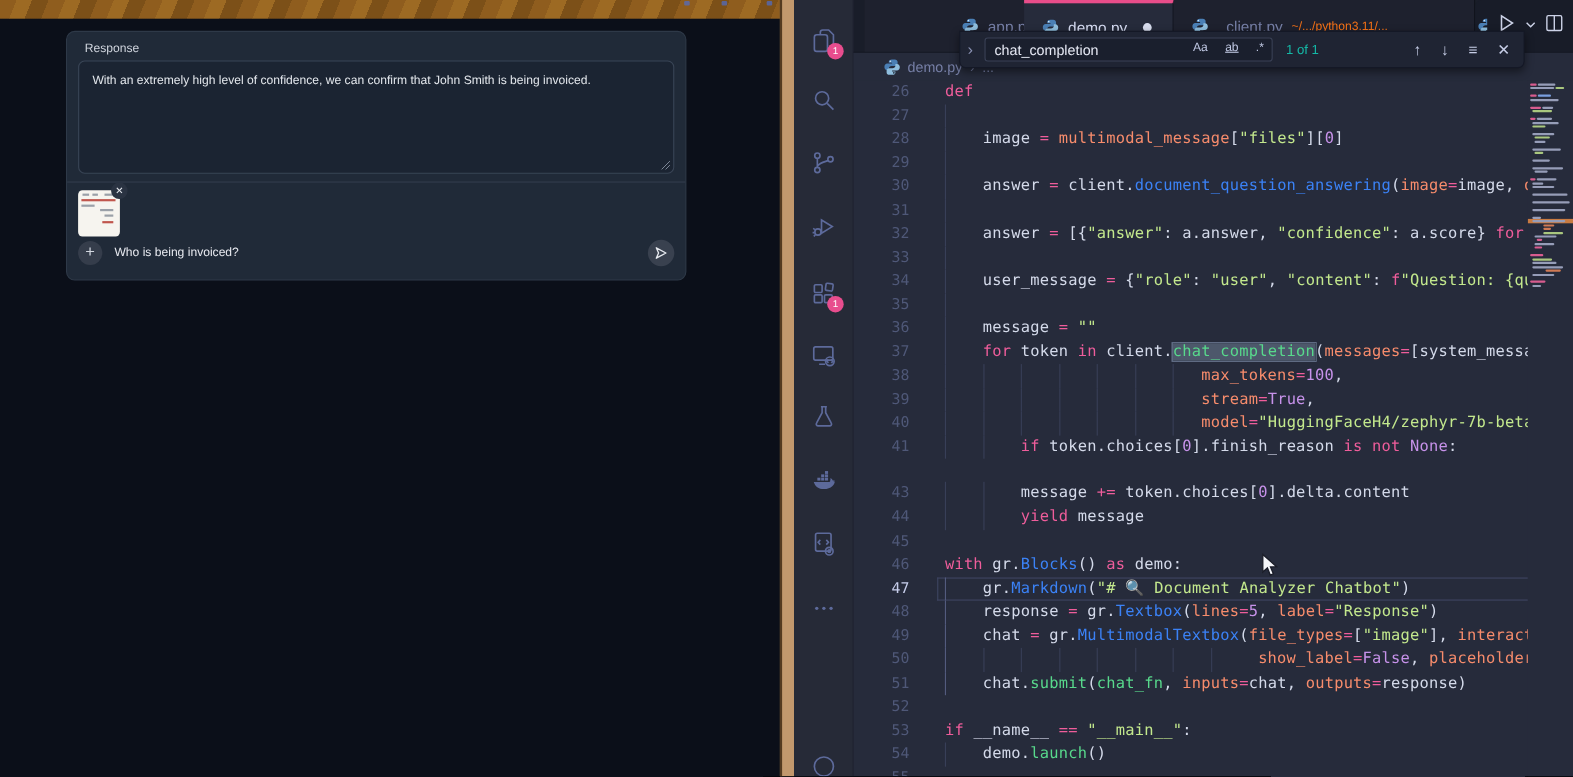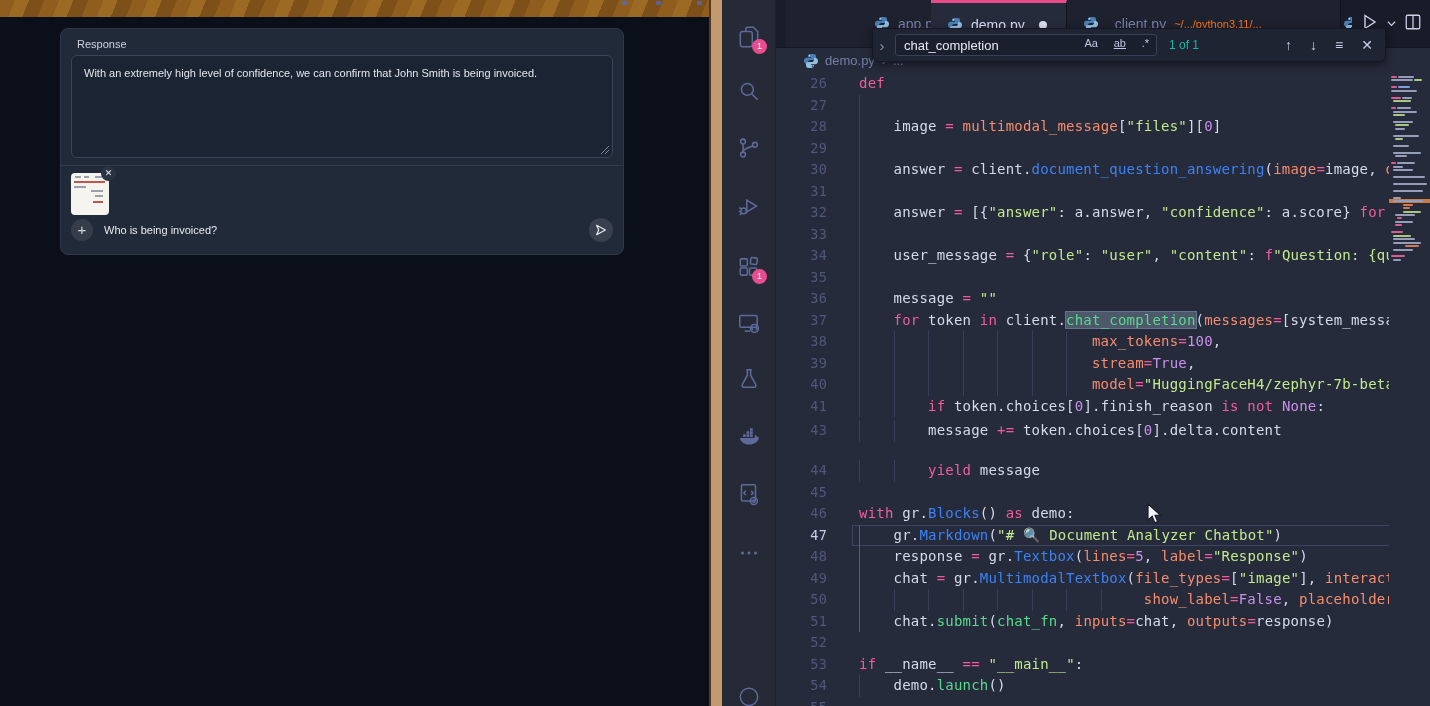--- a/index.html
+++ b/index.html
@@ -325,21 +325,21 @@
             <div class="crow" style="top: 129px;"><div class="guide" style="left: 83px;"></div><span class="ln">32</span><span class="ct"><span class="tk-w">    answer </span><span class="tk-k">=</span><span class="tk-w"> [{</span><span class="tk-s">"answer"</span><span class="tk-w">: a.answer, </span><span class="tk-s">"confidence"</span><span class="tk-w">: a.score} </span><span class="tk-k">for</span></span></div>
             <div class="crow" style="top: 150.5px;"><div class="guide" style="left: 83px;"></div><span class="ln">33</span><span class="ct"></span></div>
             <div class="crow" style="top: 172px;"><div class="guide" style="left: 83px;"></div><span class="ln">34</span><span class="ct"><span class="tk-w">    user_message </span><span class="tk-k">=</span><span class="tk-w"> {</span><span class="tk-s">"role"</span><span class="tk-w">: </span><span class="tk-s">"user"</span><span class="tk-w">, </span><span class="tk-s">"content"</span><span class="tk-w">: </span><span class="tk-k">f</span><span class="tk-s">"Question: {qu</span></span></div>
             <div class="crow" style="top: 193.5px;"><div class="guide" style="left: 83px;"></div><span class="ln">35</span><span class="ct"></span></div>
             <div class="crow" style="top: 215px;"><div class="guide" style="left: 83px;"></div><span class="ln">36</span><span class="ct"><span class="tk-w">    message </span><span class="tk-k">=</span><span class="tk-w"> </span><span class="tk-s">""</span></span></div>
             <div class="crow" style="top: 236.5px;"><div class="guide" style="left: 83px;"></div><span class="ln">37</span><span class="ct"><span class="tk-w">    </span><span class="tk-k">for</span><span class="tk-w"> token </span><span class="tk-k">in</span><span class="tk-w"> client.</span><span class="tk-hlm">chat_completion</span><span class="tk-w">(</span><span class="tk-p">messages</span><span class="tk-k">=</span><span class="tk-w">[system_messa</span></span></div>
             <div class="crow" style="top: 258px;"><div class="guide" style="left: 83px;"></div><div class="guide" style="left: 117.52px;"></div><div class="guide" style="left: 152.04px;"></div><div class="guide" style="left: 186.56px;"></div><div class="guide" style="left: 221.08px;"></div><div class="guide" style="left: 255.6px;"></div><div class="guide" style="left: 290.12px;"></div><span class="ln">38</span><span class="ct"><span class="tk-w">                           </span><span class="tk-p">max_tokens</span><span class="tk-k">=</span><span class="tk-c">100</span><span class="tk-w">,</span></span></div>
             <div class="crow" style="top: 279.5px;"><div class="guide" style="left: 83px;"></div><div class="guide" style="left: 117.52px;"></div><div class="guide" style="left: 152.04px;"></div><div class="guide" style="left: 186.56px;"></div><div class="guide" style="left: 221.08px;"></div><div class="guide" style="left: 255.6px;"></div><div class="guide" style="left: 290.12px;"></div><span class="ln">39</span><span class="ct"><span class="tk-w">                           </span><span class="tk-p">stream</span><span class="tk-k">=</span><span class="tk-c">True</span><span class="tk-w">,</span></span></div>
             <div class="crow" style="top: 301px;"><div class="guide" style="left: 83px;"></div><div class="guide" style="left: 117.52px;"></div><div class="guide" style="left: 152.04px;"></div><div class="guide" style="left: 186.56px;"></div><div class="guide" style="left: 221.08px;"></div><div class="guide" style="left: 255.6px;"></div><div class="guide" style="left: 290.12px;"></div><span class="ln">40</span><span class="ct"><span class="tk-w">                           </span><span class="tk-p">model</span><span class="tk-k">=</span><span class="tk-s">"HuggingFaceH4/zephyr-7b-beta</span></span></div>
             <div class="crow" style="top: 322.5px;"><div class="guide" style="left: 83px;"></div><div class="guide" style="left: 117.52px;"></div><span class="ln">41</span><span class="ct"><span class="tk-w">        </span><span class="tk-k">if</span><span class="tk-w"> token.choices[</span><span class="tk-c">0</span><span class="tk-w">].finish_reason </span><span class="tk-k">is</span><span class="tk-w"> </span><span class="tk-k">not</span><span class="tk-w"> </span><span class="tk-c">None</span><span class="tk-w">:</span></span></div>
-            <div class="crow" style="top: 347px; text-decoration: underline;"><div class="guide" style="left: 83px;"></div><div class="guide" style="left: 117.52px;"></div><span class="ln">43</span><span class="ct"><span class="tk-w">        message </span><span class="tk-k">+=</span><span class="tk-w"> token.choices[</span><span class="tk-c">0</span><span class="tk-w">].delta.content</span></span></div>
+            <div class="crow" style="top: 365px; text-decoration: underline;"><div class="guide" style="left: 83px;"></div><div class="guide" style="left: 117.52px;"></div><span class="ln">43</span><span class="ct"><span class="tk-w">        message </span><span class="tk-k">+=</span><span class="tk-w"> token.choices[</span><span class="tk-c">0</span><span class="tk-w">].delta.content</span></span></div>
             <div class="crow" style="top: 387px;"><div class="guide" style="left: 83px;"></div><div class="guide" style="left: 117.52px;"></div><span class="ln">44</span><span class="ct"><span class="tk-w">        </span><span class="tk-k">yield</span><span class="tk-w"> message</span></span></div>
             <div class="crow" style="top: 408.5px;"><span class="ln">45</span><span class="ct"></span></div>
             <div class="crow" style="top: 430px;"><span class="ln">46</span><span class="ct"><span class="tk-k">with</span><span class="tk-w"> gr.</span><span class="tk-f">Blocks</span><span class="tk-w">() </span><span class="tk-k">as</span><span class="tk-w"> demo:</span></span></div>
             <div class="crow cur" style="top: 451.5px;"><div class="curline"></div><div class="guide act" style="left: 83px;"></div><span class="ln">47</span><span class="ct"><span class="tk-w">    gr.</span><span class="tk-f">Markdown</span><span class="tk-w">(</span><span class="tk-s">"# 🔍 Document Analyzer Chatbot"</span><span class="tk-w">)</span></span></div>
             <div class="crow" style="top: 473px;"><div class="guide act" style="left: 83px;"></div><span class="ln">48</span><span class="ct"><span class="tk-w">    response </span><span class="tk-k">=</span><span class="tk-w"> gr.</span><span class="tk-f">Textbox</span><span class="tk-w">(</span><span class="tk-p">lines</span><span class="tk-k">=</span><span class="tk-c">5</span><span class="tk-w">, </span><span class="tk-p">label</span><span class="tk-k">=</span><span class="tk-s">"Response"</span><span class="tk-w">)</span></span></div>
             <div class="crow" style="top: 494.5px;"><div class="guide act" style="left: 83px;"></div><span class="ln">49</span><span class="ct"><span class="tk-w">    chat </span><span class="tk-k">=</span><span class="tk-w"> gr.</span><span class="tk-f">MultimodalTextbox</span><span class="tk-w">(</span><span class="tk-p">file_types</span><span class="tk-k">=</span><span class="tk-w">[</span><span class="tk-s">"image"</span><span class="tk-w">], </span><span class="tk-p">interact</span></span></div>
             <div class="crow" style="top: 516px;"><div class="guide act" style="left: 83px;"></div><div class="guide" style="left: 117.52px;"></div><div class="guide" style="left: 152.04px;"></div><div class="guide" style="left: 186.56px;"></div><div class="guide" style="left: 221.08px;"></div><div class="guide" style="left: 255.6px;"></div><div class="guide" style="left: 290.12px;"></div><div class="guide" style="left: 324.64px;"></div><span class="ln">50</span><span class="ct"><span class="tk-w">                                 </span><span class="tk-p">show_label</span><span class="tk-k">=</span><span class="tk-c">False</span><span class="tk-w">, </span><span class="tk-p">placeholder</span></span></div>
             <div class="crow" style="top: 537.5px;"><div class="guide act" style="left: 83px;"></div><span class="ln">51</span><span class="ct"><span class="tk-w">    chat.</span><span class="tk-m">submit</span><span class="tk-w">(</span><span class="tk-m">chat_fn</span><span class="tk-w">, </span><span class="tk-p">inputs</span><span class="tk-k">=</span><span class="tk-w">chat, </span><span class="tk-p">outputs</span><span class="tk-k">=</span><span class="tk-w">response)</span></span></div>
             <div class="crow" style="top: 559px;"><span class="ln">52</span><span class="ct"></span></div>
             <div class="crow" style="top: 580.5px;"><span class="ln">53</span><span class="ct"><span class="tk-k">if</span><span class="tk-w"> __name__ </span><span class="tk-k">==</span><span class="tk-w"> </span><span class="tk-s">"__main__"</span><span class="tk-w">:</span></span></div>

